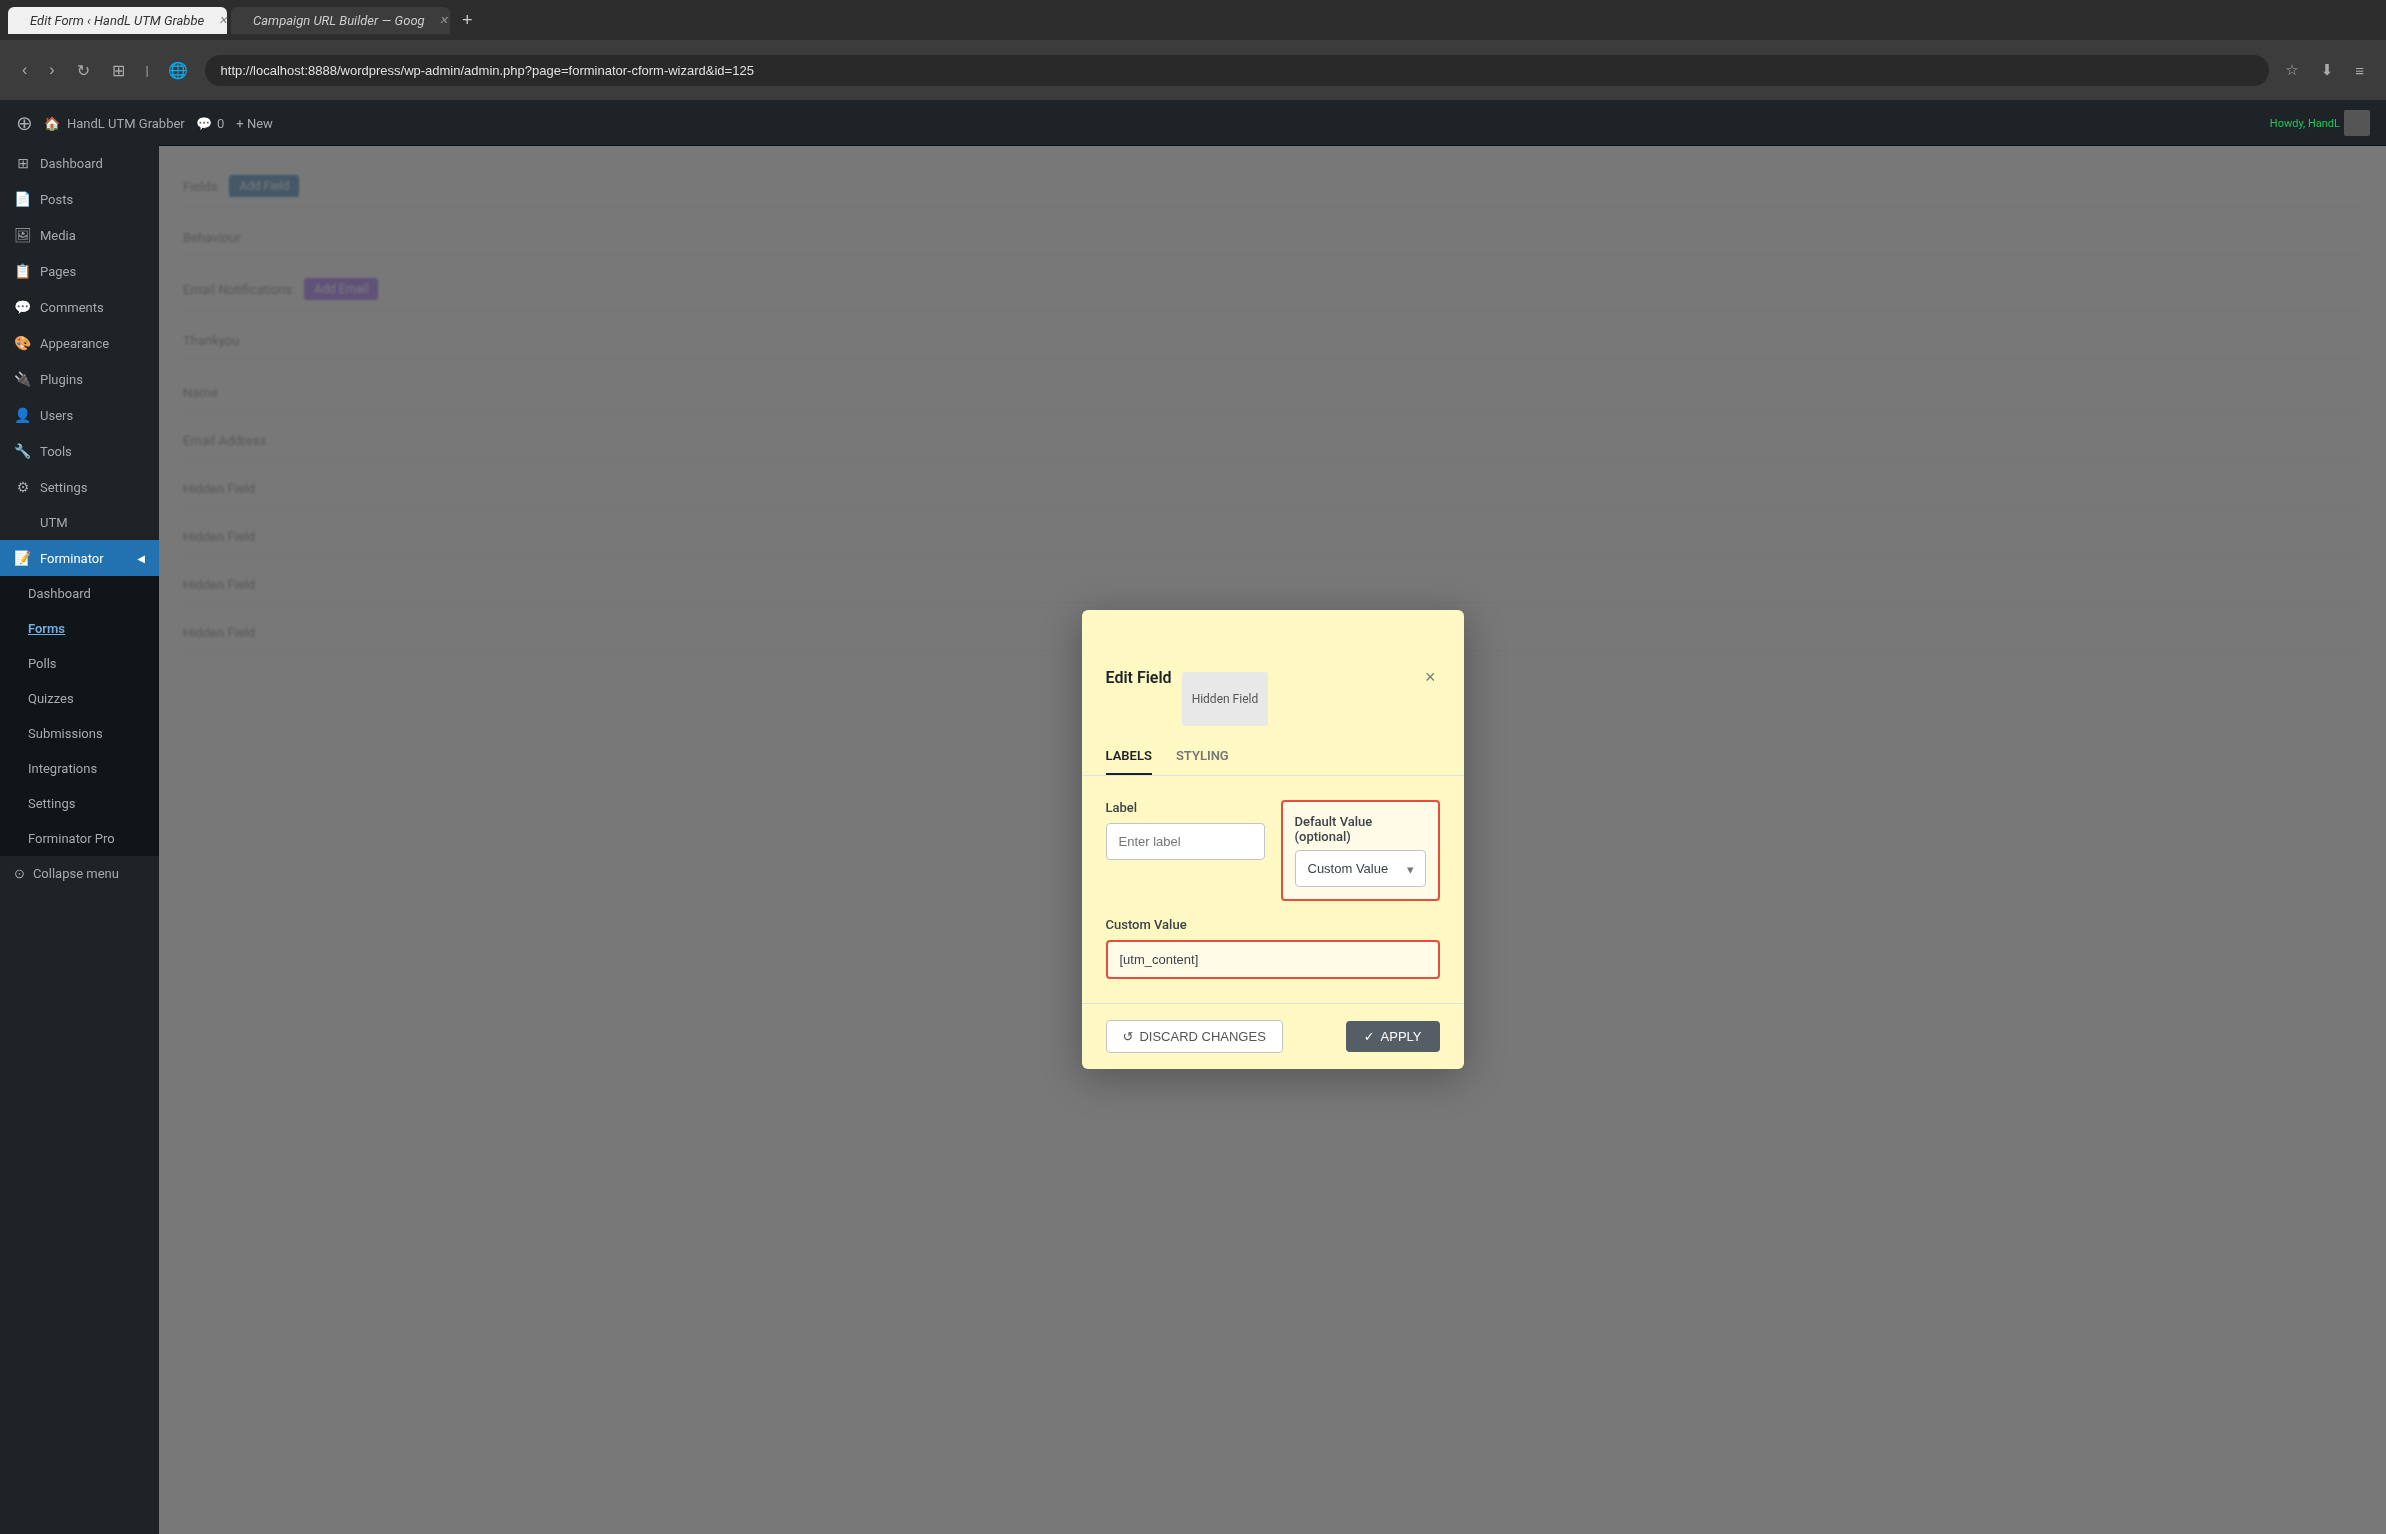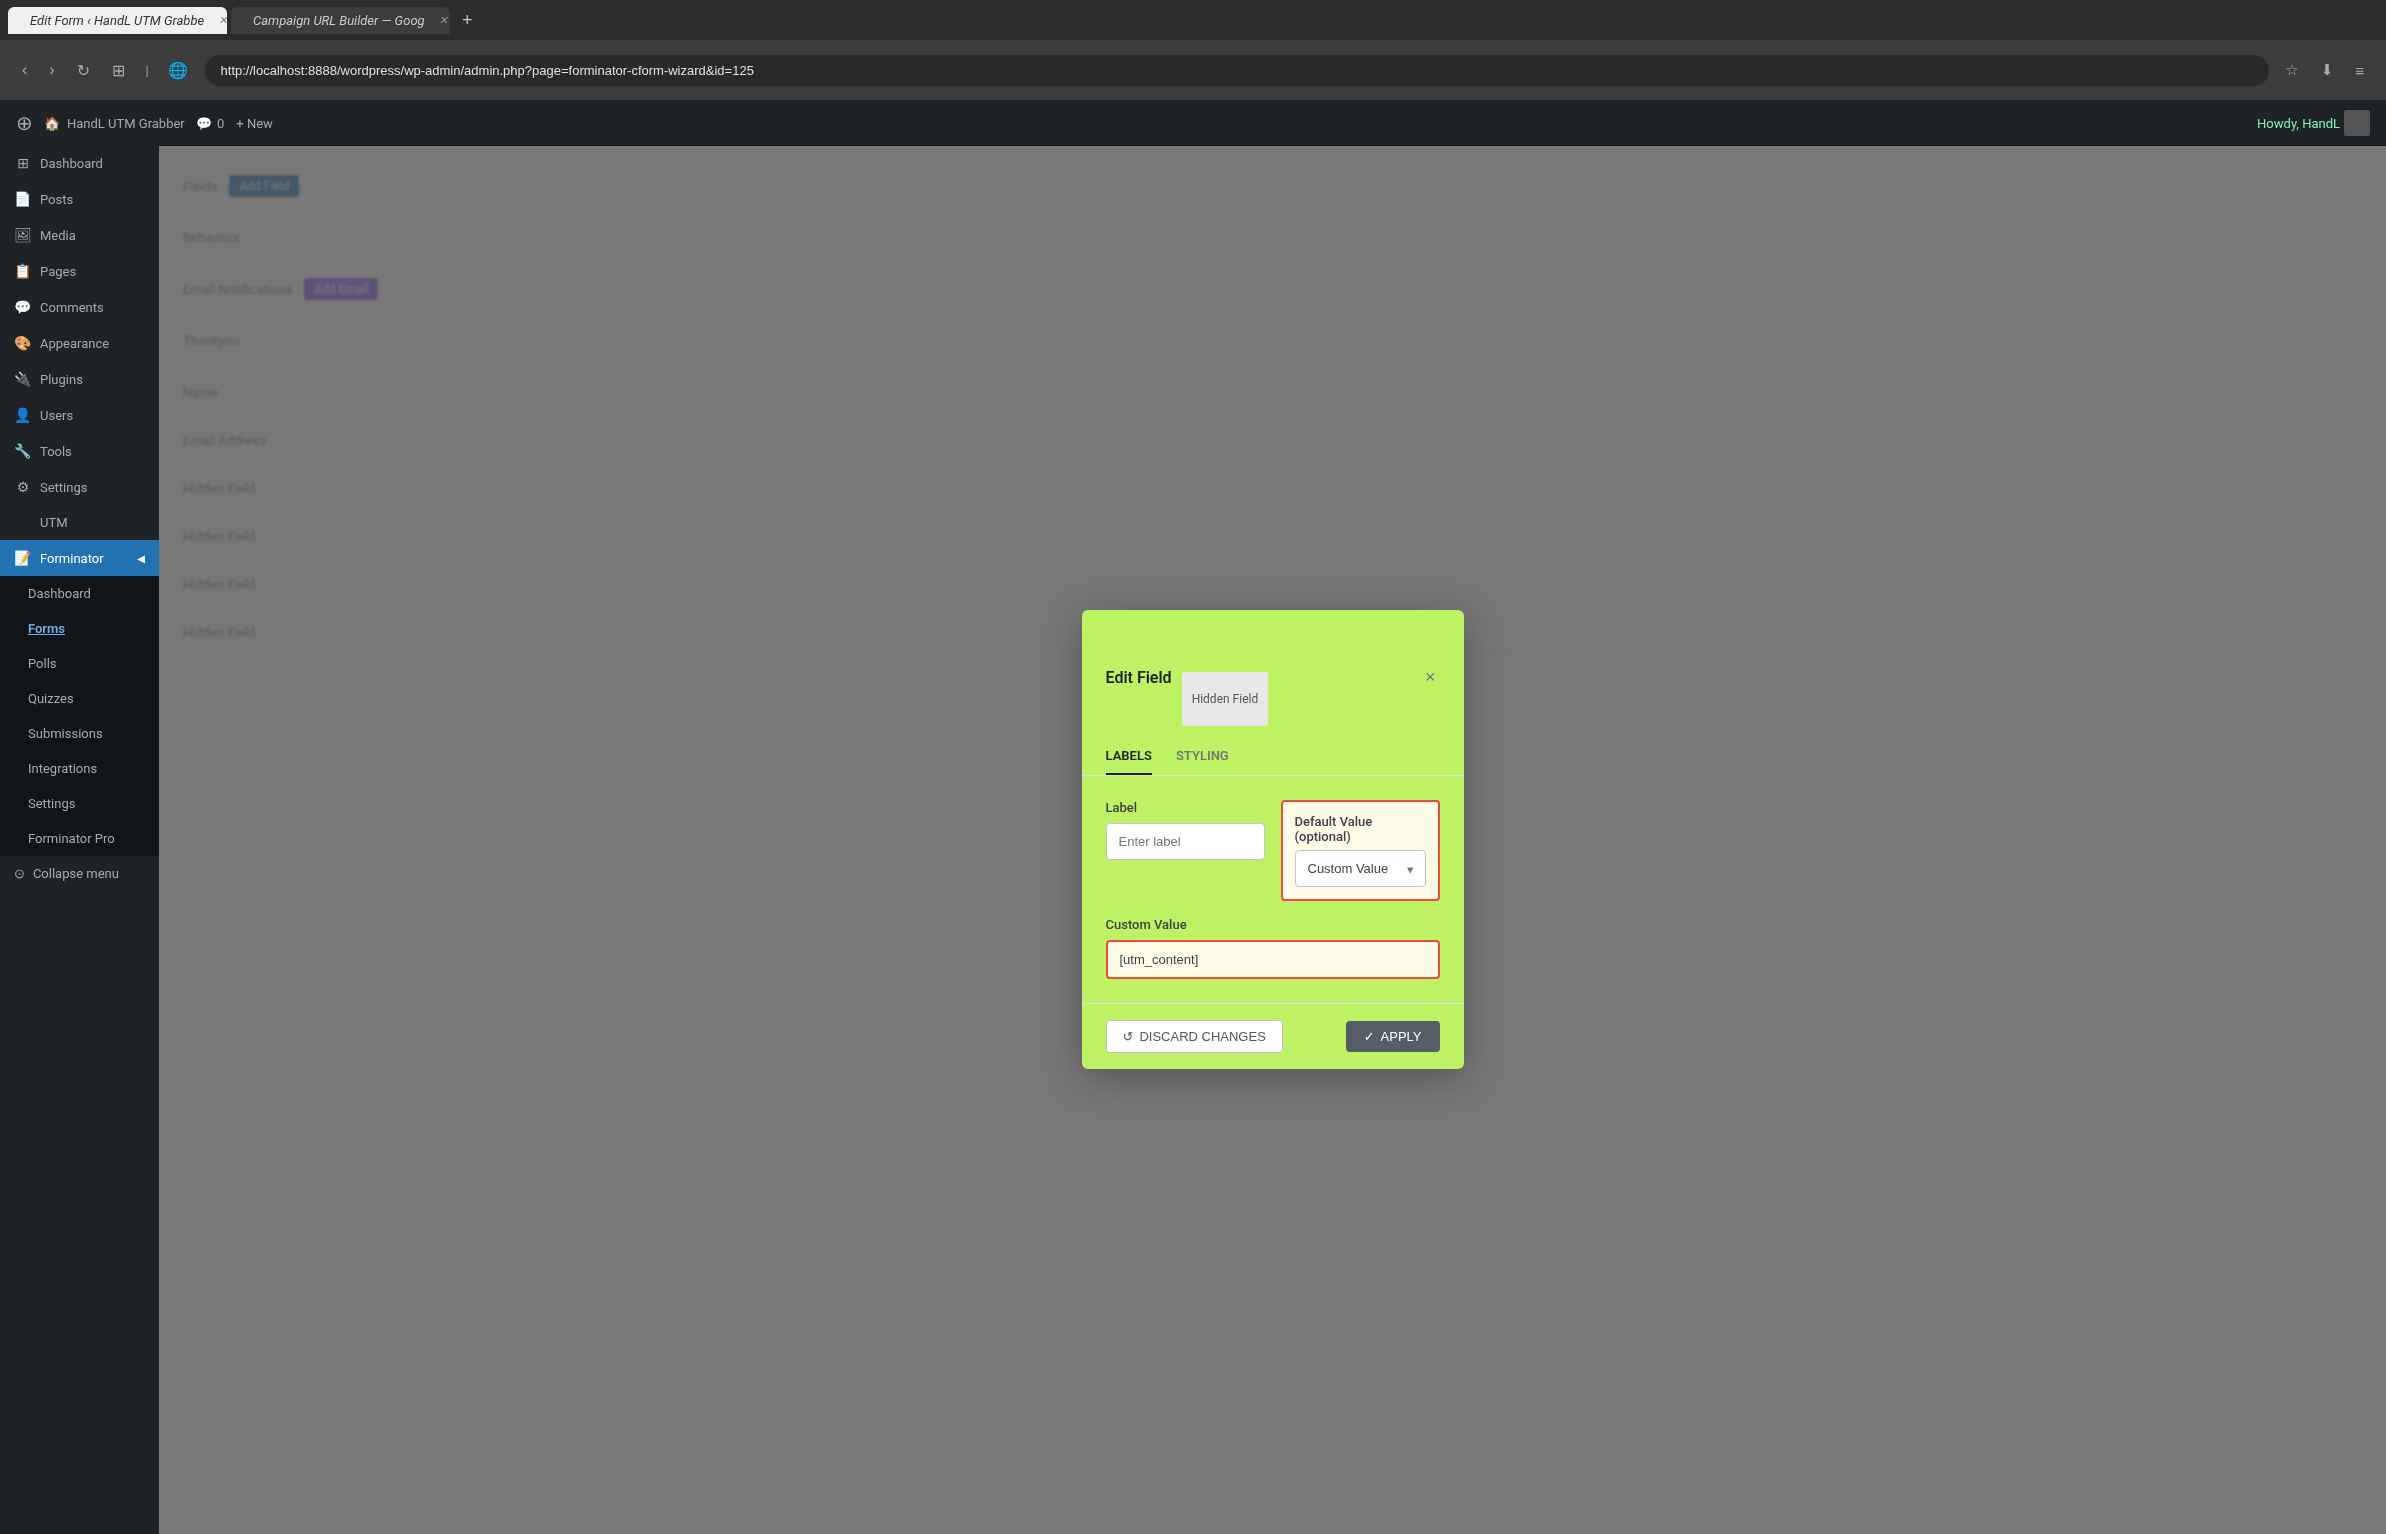--- a/index.html
+++ b/index.html
@@ -17,21 +17,21 @@
 
     
     .wp-admin { display: flex; height: calc(1534px - 100px); }
 
     
     .wp-topbar { position: absolute; top: 100px; left: 0; right: 0; height: 46px; background: #1d2327; display: flex; align-items: center; padding: 0 16px; z-index: 100; gap: 12px; }
     .wp-topbar-logo { color: #a7aaad; font-size: 20px; }
     .wp-topbar-site { display: flex; align-items: center; gap: 6px; color: #a7aaad; font-size: 13px; }
     .wp-topbar-comments { color: #a7aaad; font-size: 13px; display: flex; align-items: center; gap: 4px; }
     .wp-topbar-new { color: #a7aaad; font-size: 13px; }
-    .wp-topbar-right { margin-left: auto; color: #86efac; font-size: 13px; display: flex; align-items: center; gap: 4px; }
+    .wp-topbar-right { margin-left: auto; color: #22c55e; font-size: 11px; display: flex; align-items: center; gap: 4px; }
     .wp-topbar-avatar { width: 26px; height: 26px; background: #555; border-radius: 2px; }
 
     
     .sidebar { width: 159px; background: #1d2327; padding-top: 0; position: absolute; top: 145px; left: 0; bottom: 0; overflow-y: auto; flex-shrink: 0; }
     .sidebar-item { display: flex; align-items: center; gap: 8px; padding: 10px 14px; color: #a7aaad; font-size: 13px; cursor: pointer; text-decoration: none; }
     .sidebar-item.active { background: #2271b1; color: #fff; }
     .sidebar-icon { font-size: 14px; width: 18px; text-align: center; }
     .sidebar-sub { background: #101517; }
     .sidebar-sub .sidebar-item { padding-left: 28px; font-size: 13px; }
     .sidebar-sub .sidebar-item.active { background: transparent; color: #72aee6; font-weight: 600; text-decoration: underline; }
@@ -41,21 +41,21 @@
     .main-content { position: absolute; top: 145px; left: 159px; right: 0; bottom: 0; background: #f0f0f1; overflow: hidden; }
 
     
     .bg-form { padding: 20px 24px; }
     .bg-form-row { display: flex; align-items: center; gap: 12px; margin-bottom: 12px; padding: 10px 0; border-bottom: 1px solid #e5e5e5; color: #777; font-size: 13px; }
     .bg-badge { background: #2271b1; color: white; padding: 4px 10px; border-radius: 3px; font-size: 12px; }
     .bg-badge-purple { background: #8b5cf6; color: white; padding: 4px 10px; border-radius: 3px; font-size: 12px; }
 
     
     .modal-overlay { position: absolute; top: 0; left: 0; right: 0; bottom: 0; background: rgba(0,0,0,0.5); display: flex; align-items: center; justify-content: center; z-index: 200; }
-    .modal { background: #bef264; border-radius: 6px; width: 382px; box-shadow: 0 8px 40px rgba(0,0,0,0.3); overflow: hidden; }
+    .modal { background: #fef9c3; border-radius: 6px; width: 382px; box-shadow: 0 8px 40px rgba(0,0,0,0.3); overflow: hidden; }
     .modal-header { display: flex; align-items: center; justify-content: space-between; padding: 18px 24px 0; }
     .modal-title { font-size: 16px; font-weight: 600; color: #1d2327; }
     .modal-badge { background: #e8e8e8; color: #555; font-size: 12px; padding: 20px 10px; border-radius: 3px; margin-left: 10px; margin-top: 44px; }
     .modal-close { background: none; border: none; font-size: 18px; color: #777; cursor: pointer; padding: 4px; }
     .modal-tabs { display: flex; gap: 0; padding: 0 24px; border-bottom: 1px solid #e0e0e0; margin-top: 12px; }
     .modal-tab { padding: 10px 0; margin-right: 24px; font-size: 13px; font-weight: 600; color: #777; cursor: pointer; border-bottom: 2px solid transparent; }
     .modal-tab.active { color: #1d2327; border-bottom-color: #1d2327; }
     .modal-body { padding: 24px; }
     .form-row-inline { display: flex; gap: 16px; align-items: flex-start; }
     .form-group { display: flex; flex-direction: column; gap: 8px; flex: 1; }

